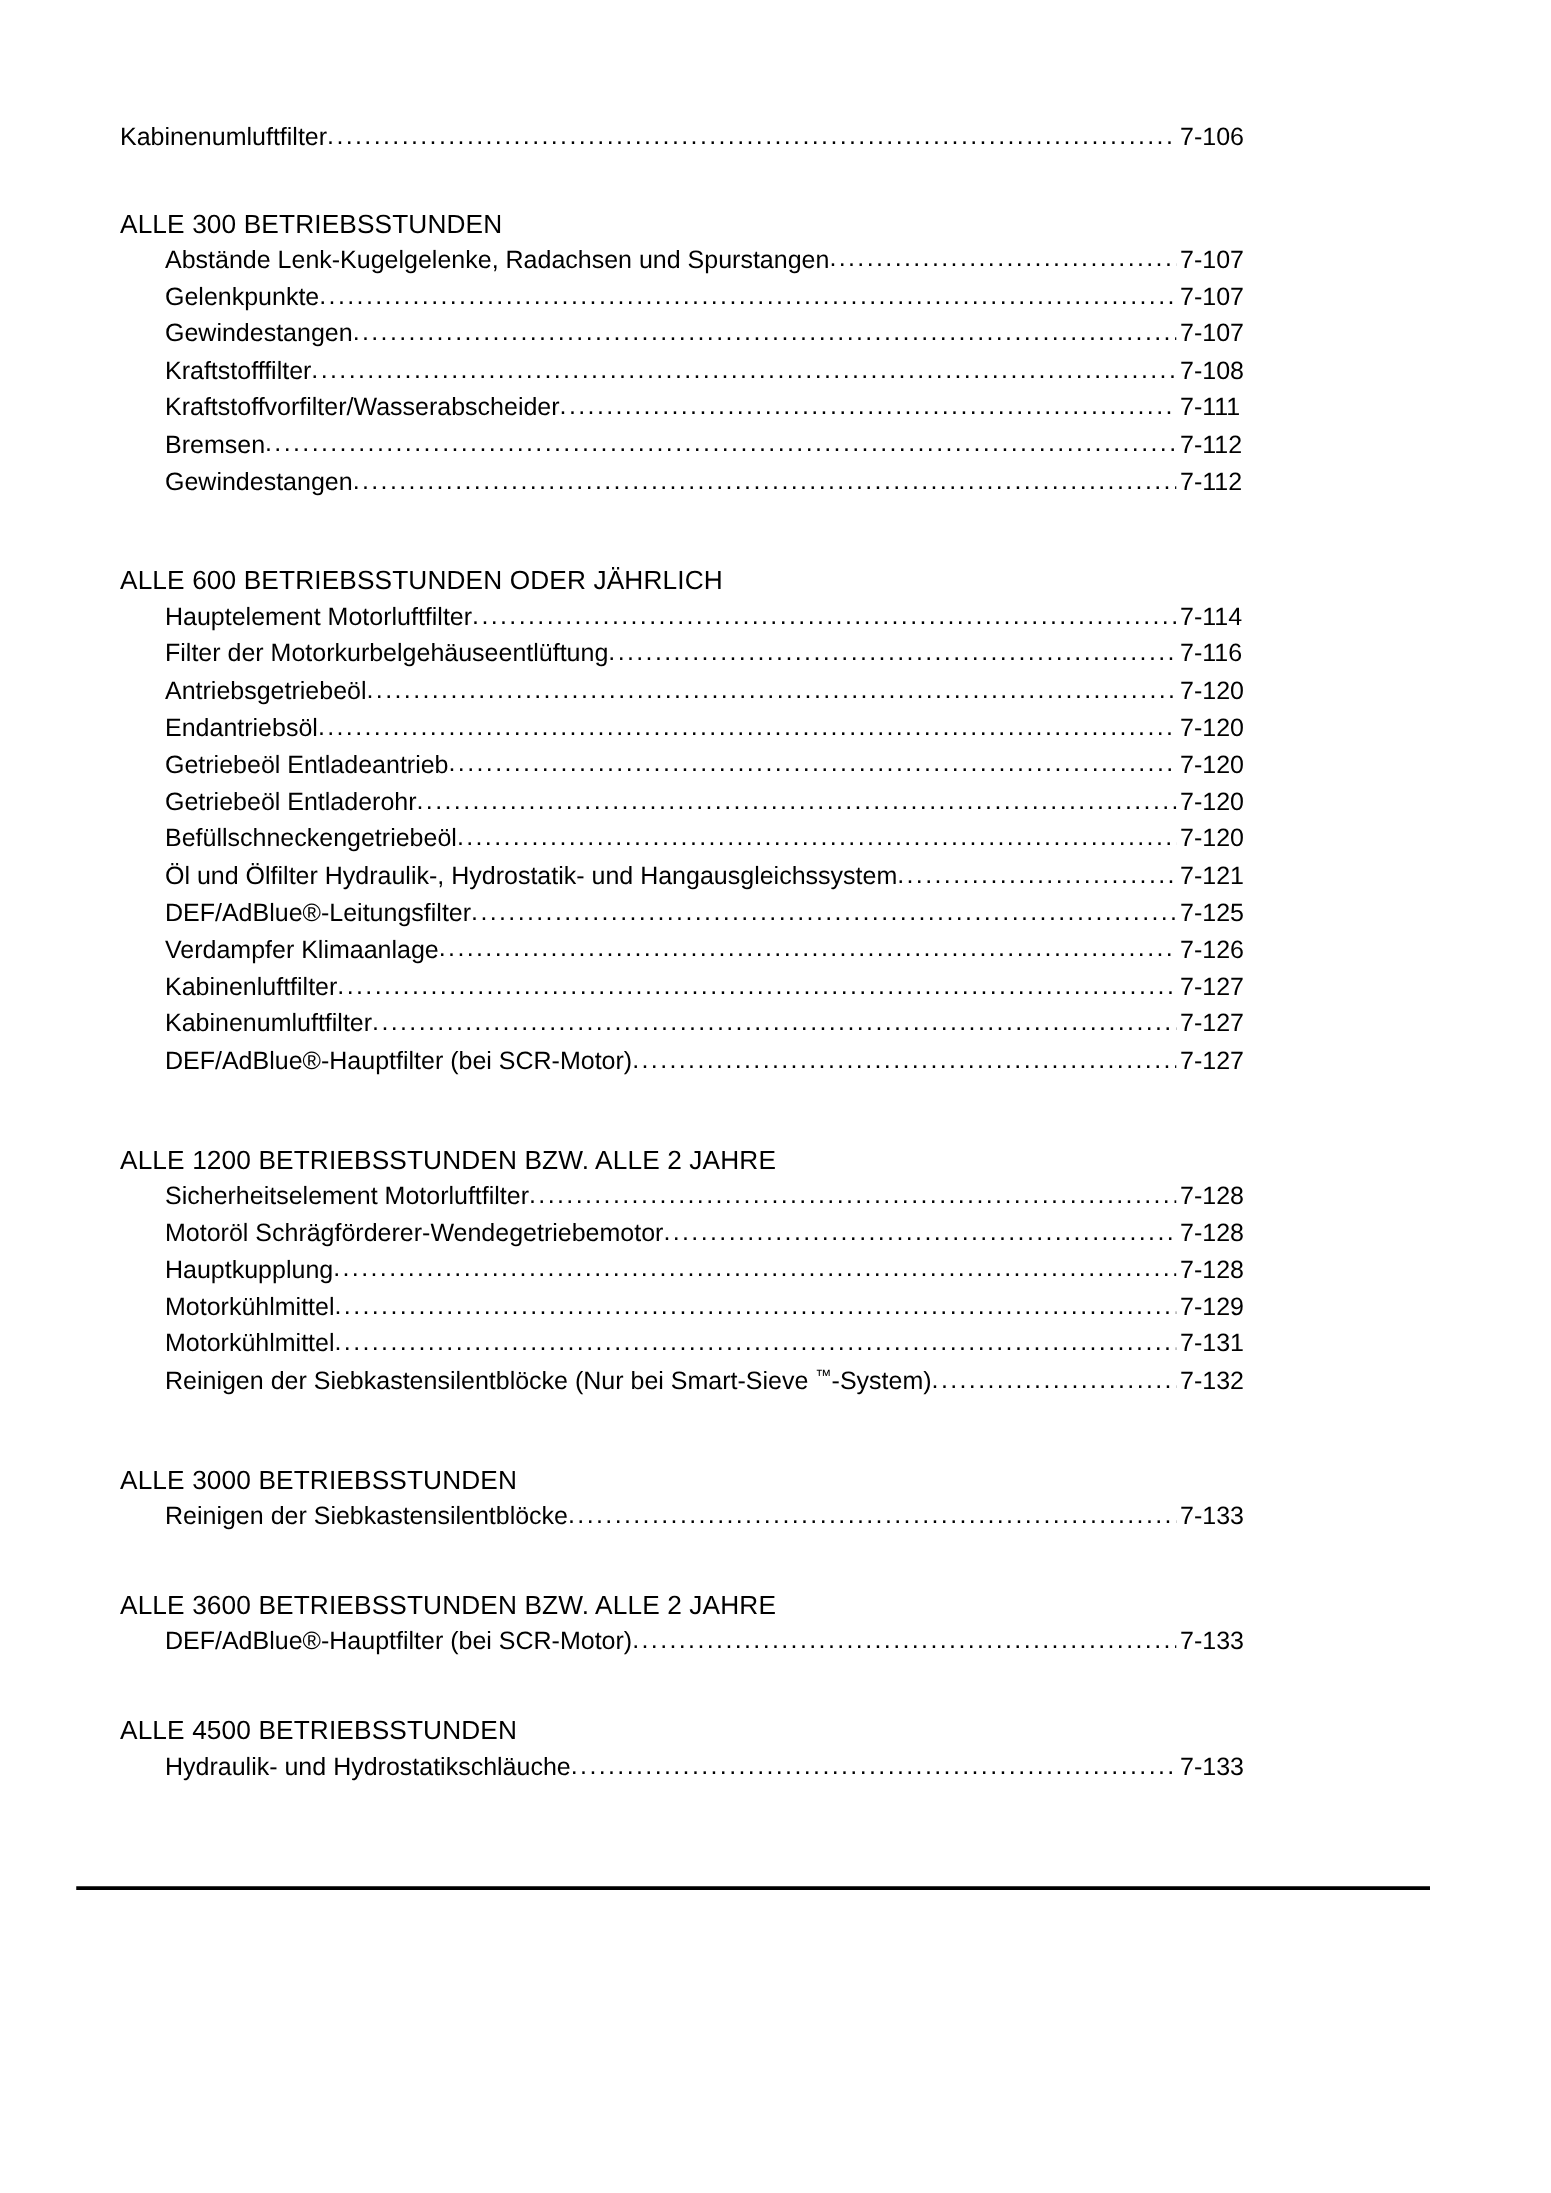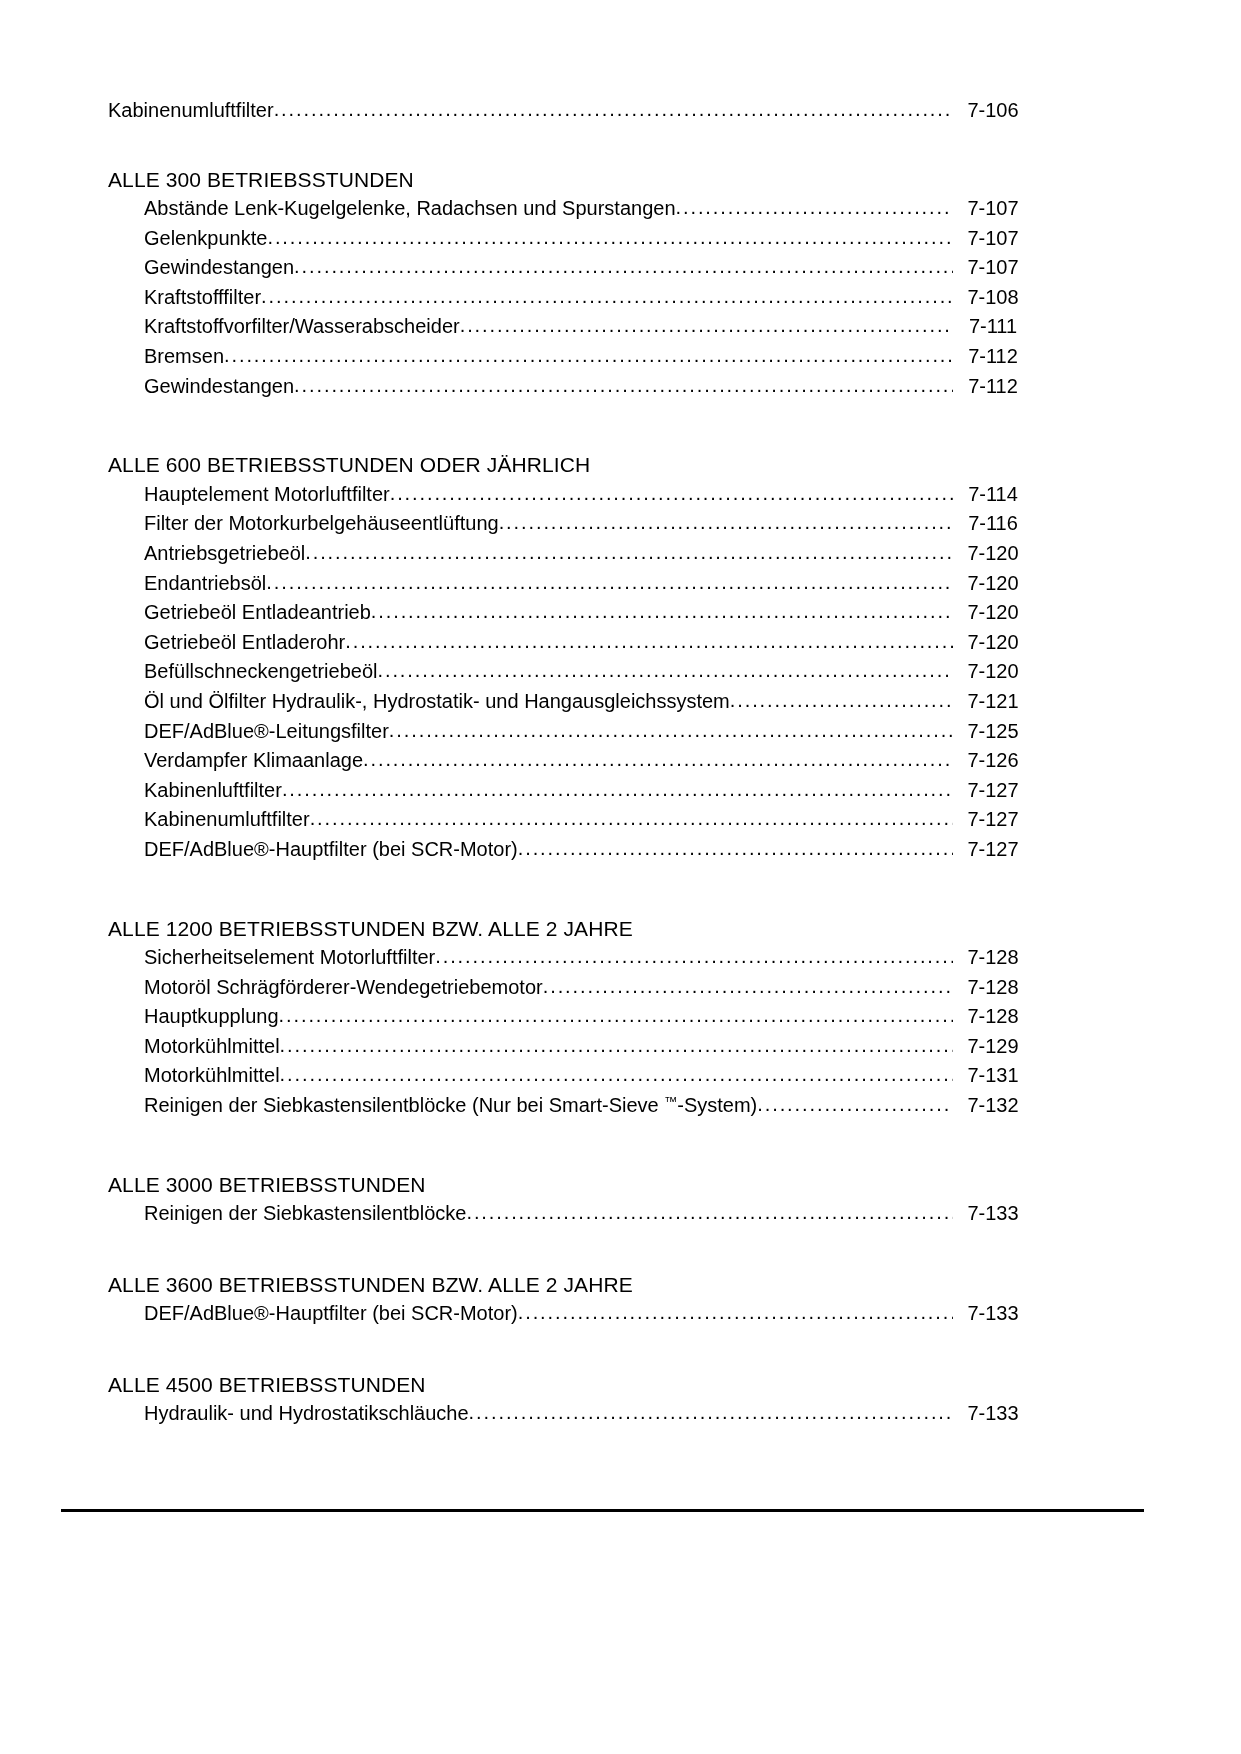--- a/index.html
+++ b/index.html
@@ -18,21 +18,21 @@
   }
   .page {
     position: relative;
     width: 1241px;
     height: 1754px;
     box-sizing: border-box;
     padding: 0;
   }
   .toc {
     position: absolute;
-    left: 108px;
+    left: 96px;
     top: 96px;
     width: 922px;
   }
 
   
   .orphan-block {
     margin: 0 0 42px 0;
   }
 
   
@@ -72,21 +72,21 @@
     letter-spacing: 1.9px;
     margin: 0 0 0 0;
     position: relative;
     top: -1px;
   }
   .entry-dots::after {
     content: "..........................................................................................................................................................................";
   }
   .entry-page {
     flex: 0 0 auto;
-    text-align: center;
+    text-align: left;
     padding-left: 3px;
     min-width: 74px;
   }
   .gap-md { height: 44px; }
   .gap-lg { height: 52px; }
 
   .sup-tm {
     font-size: 13px;
     vertical-align: 0.48em;
     letter-spacing: 0;

